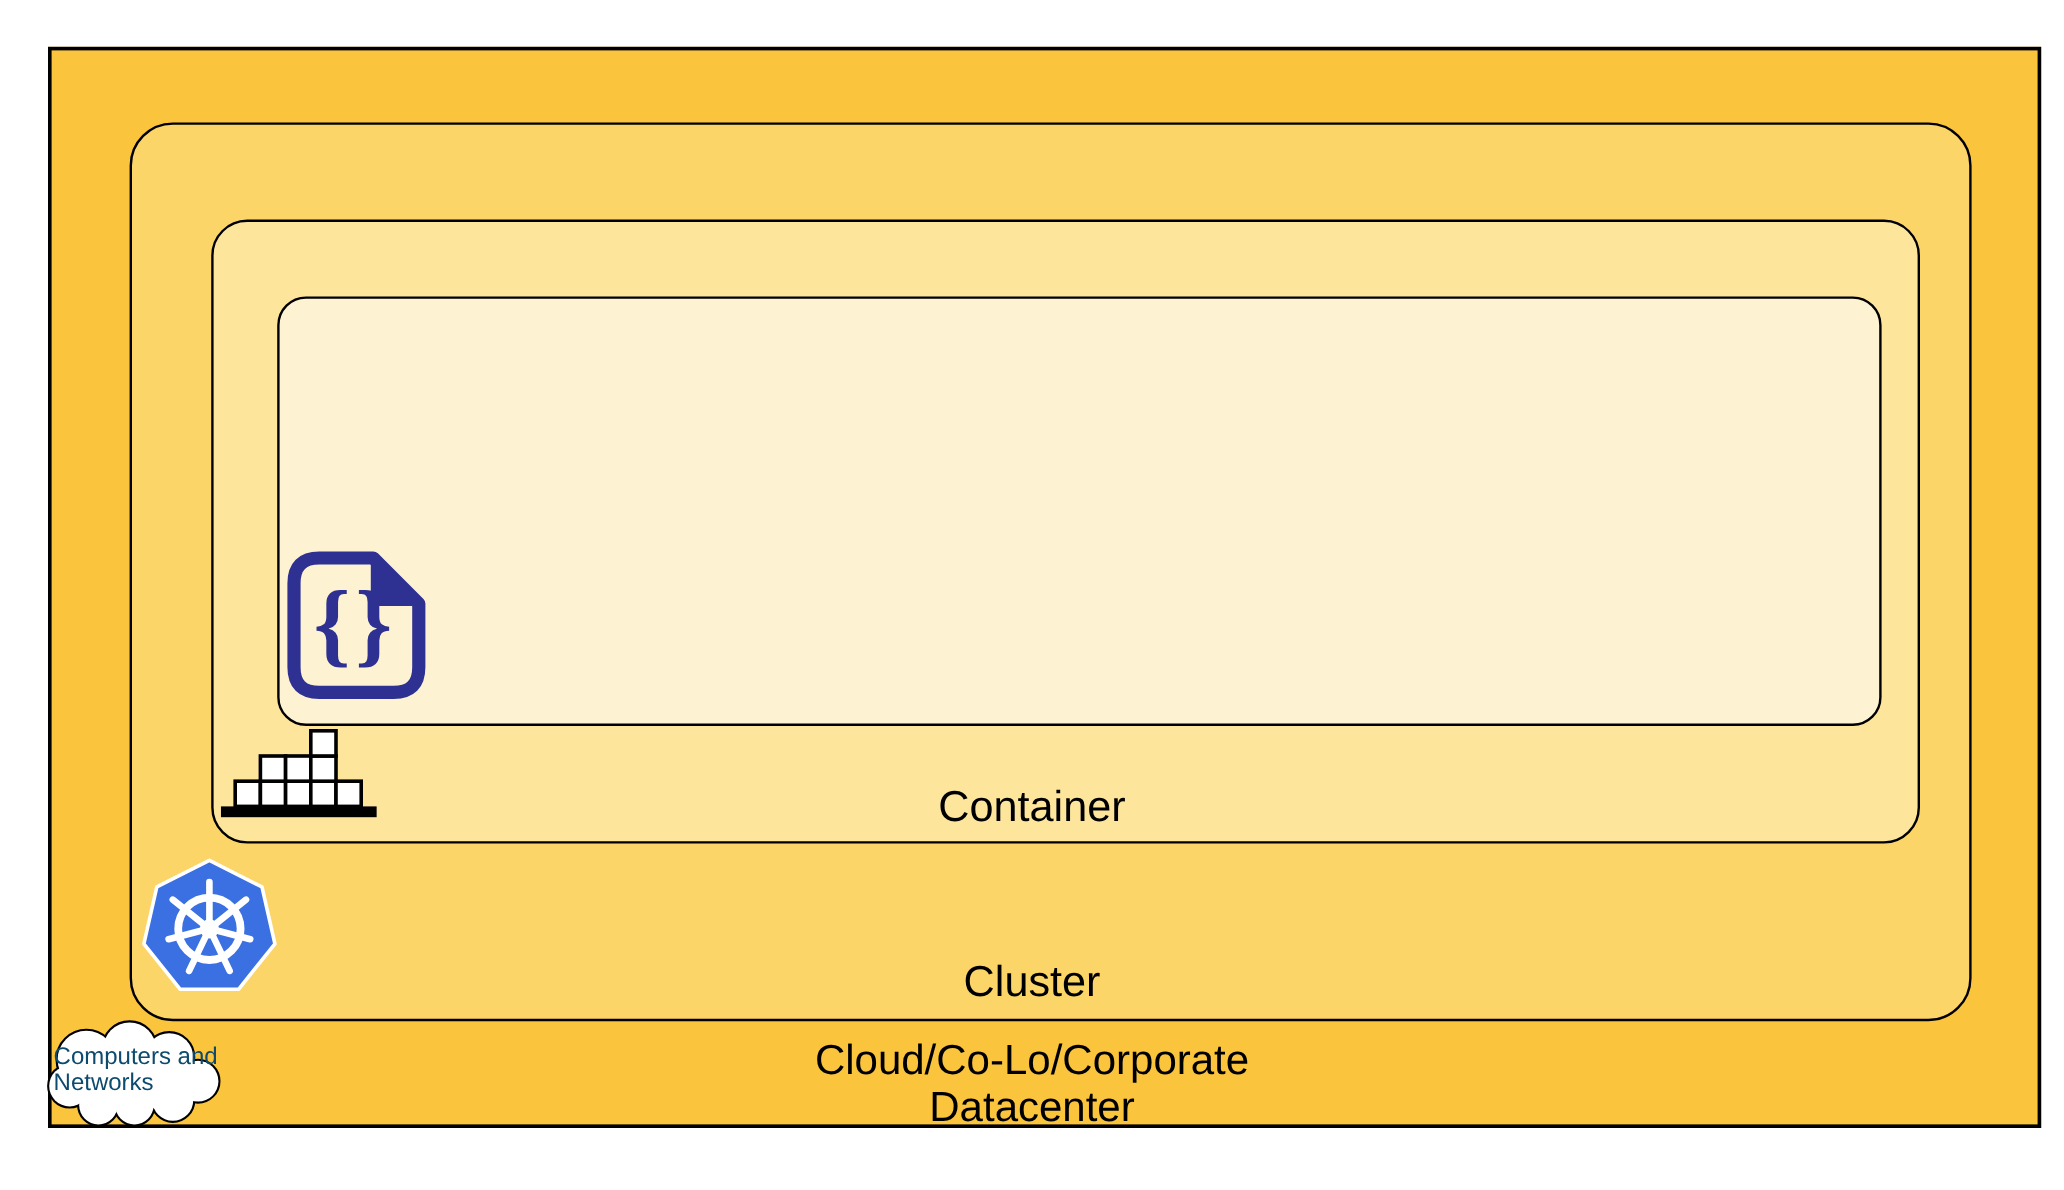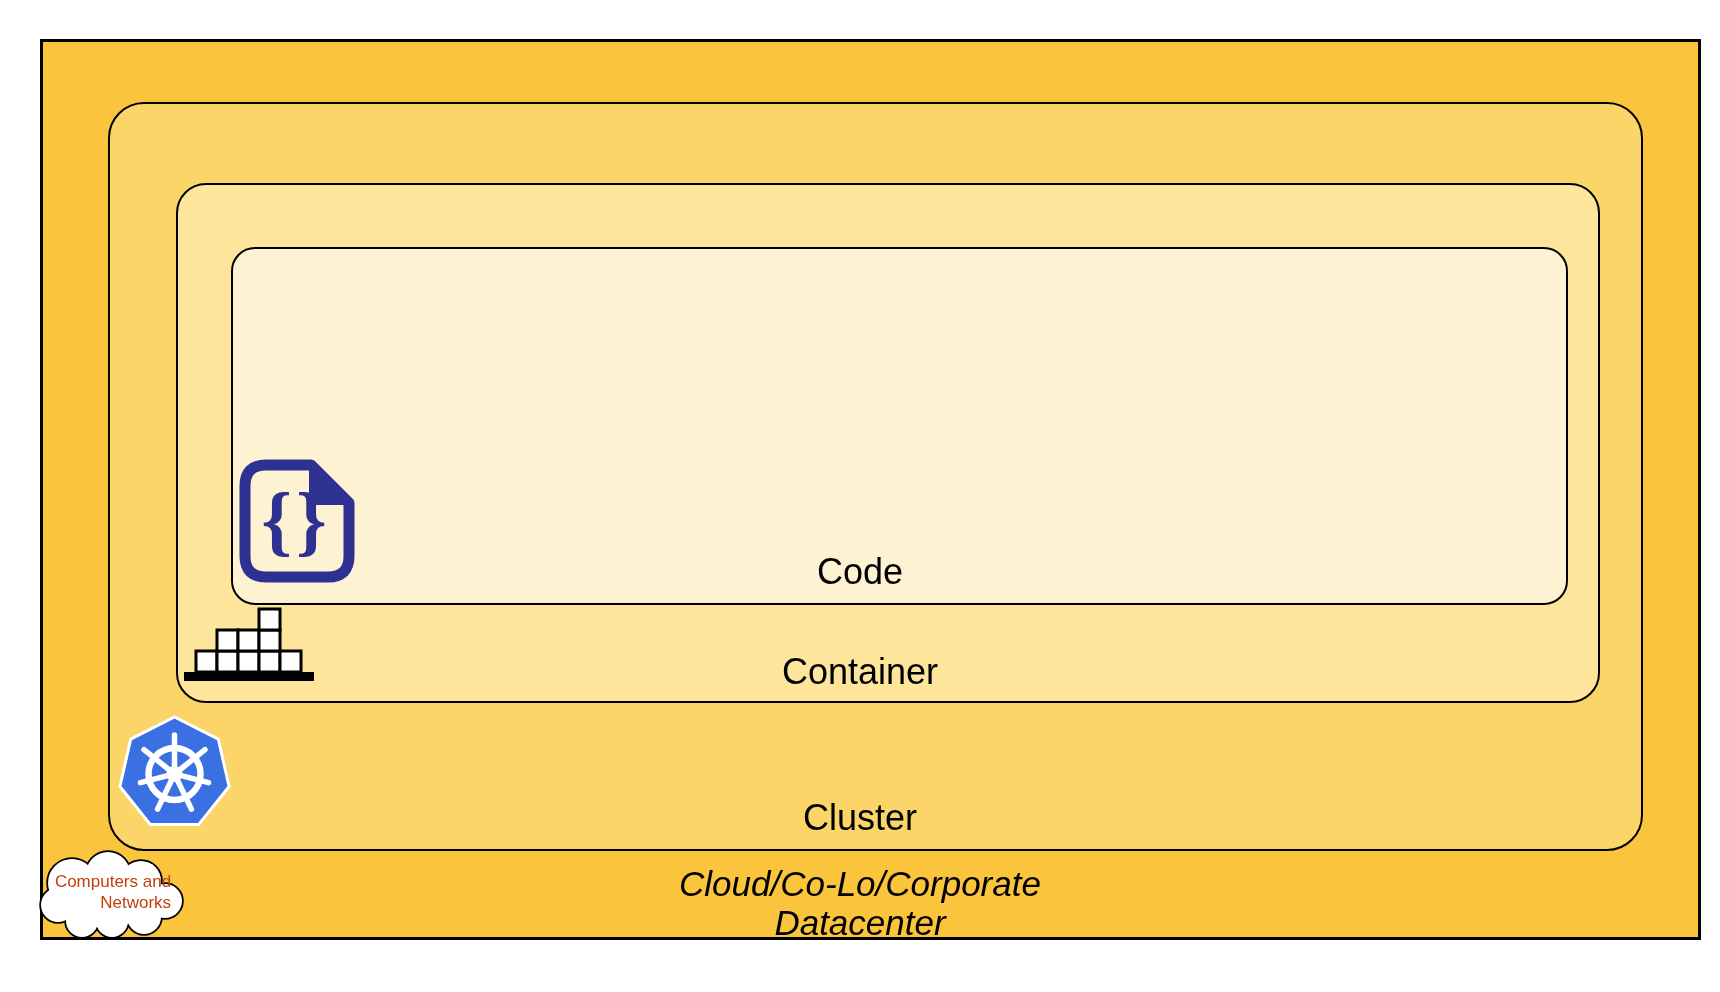--- a/index.html
+++ b/index.html
@@ -51,64 +51,63 @@
     text-align: center;
     color: #000000;
     font-size: 36px;
     line-height: 44px;
     white-space: pre-line;
     z-index: 6;
   }
   .label-code      { top: 550px; }
   .label-container { top: 650px; }
   .label-cluster   { top: 796px; }
-  .label-datacenter{ top: 864px; font-size: 35px; line-height: 39px; font-style: italic; }
+  .label-datacenter{ top: 864px; font-size: 35px; line-height: 39px; }
   .icon-wrap {
     position: absolute;
     z-index: 7;
   }
   .icon-code      { left: 237px; top: 458px; width: 120px; height: 126px; }
   .icon-container { left: 184px; top: 606px; width: 130px; height: 76px; }
   .icon-k8s       { left: 116px; top: 711px; width: 117px; height: 129px; }
   .cloud-callout {
     position: absolute;
     left: 38px; top: 849px;
     width: 150px; height: 94px;
     z-index: 8;
   }
   .cloud-callout svg { position: absolute; left: 0; top: 0; }
   .cloud-label {
     position: absolute;
     left: 0; top: 0; right: 0; bottom: 0;
     display: flex;
     align-items: center;
     justify-content: center;
-    text-align: right;
-    font-size: 17px;
+    text-align: left;
+    font-size: 20px;
     line-height: 21px;
-    color: #c2410c;
+    color: #0c4a6e;
     white-space: pre-line;
     padding-bottom: 8px;
     box-sizing: border-box;
   }
 </style>
 </head>
 <body>
 
 <div class="canvas">
 
   <div class="layer layer-datacenter">
     <div class="layer layer-cluster">
       <div class="layer layer-container">
         <div class="layer layer-code"></div>
       </div>
     </div>
   </div>
 
-  <div class="diagram-label label-code">Code</div>
   <div class="diagram-label label-cluster">Cluster</div>
   <div class="diagram-label label-container">Container</div>
   <div class="diagram-label label-datacenter">Cloud/Co-Lo/Corporate
 Datacenter</div>
 
   <div class="icon-wrap icon-code">
     <svg width="120" height="126" viewBox="0 0 120 126">
       <path d="M74 7 H29 Q8 7 8 28 V98 Q8 119 29 119 H91 Q112 119 112 98 V45 Z" fill="none" stroke="#2E3192" stroke-width="11" stroke-linejoin="round"></path>
       <path d="M74 7 L112 45 L74 45 Z" fill="#2E3192" stroke="#2E3192" stroke-width="4" stroke-linejoin="round"></path>
       <text x="59" y="88" text-anchor="middle" font-family="Liberation Serif, serif" font-size="78" font-weight="bold" fill="#2E3192" letter-spacing="4">{}</text>

